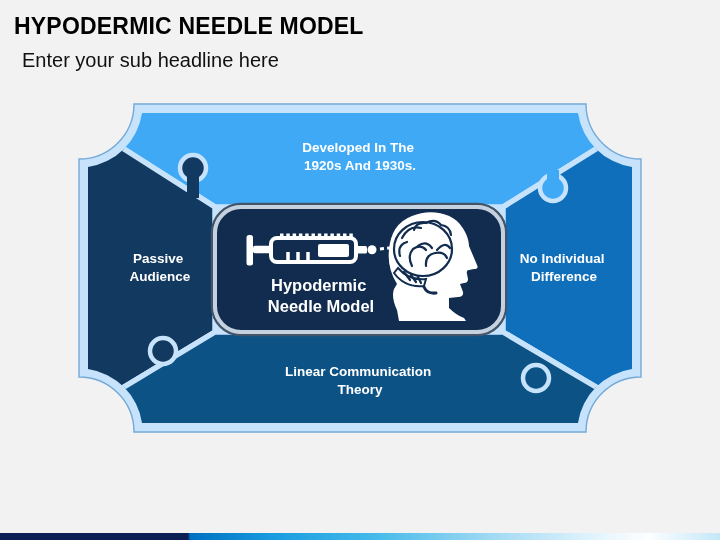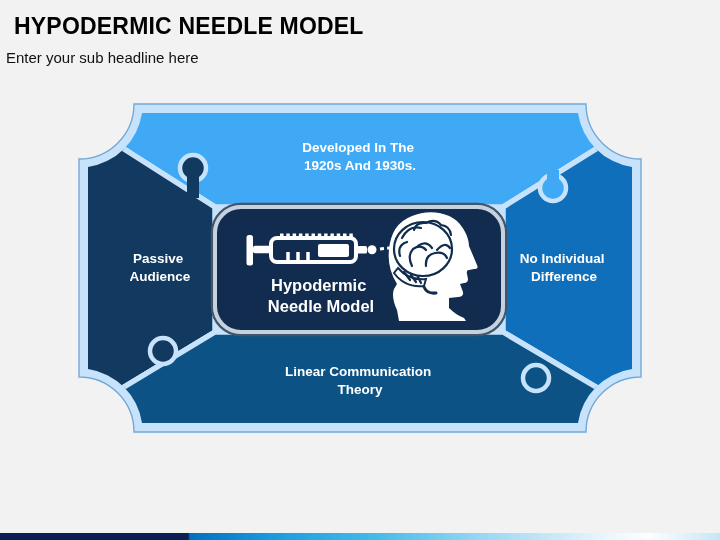--- a/index.html
+++ b/index.html
@@ -6,22 +6,22 @@
   body{
     width:720px;height:540px;position:relative;overflow:hidden;
     background:#F2F2F2;
     font-family:"Liberation Sans", sans-serif;
   }
   .title{
     position:absolute;left:14px;top:13px;
     font-size:23px;font-weight:bold;color:#000;letter-spacing:.2px;
   }
   .subtitle{
-    position:absolute;left:6px;top:49px;
-    font-size:15px;color:#111;
+    position:absolute;left:22px;top:49px;
+    font-size:20px;color:#111;
   }
   .diagram-svg{position:absolute;left:0;top:0;}
   .piece-label{
     font-family:"Liberation Sans", sans-serif;
     font-size:13.5px;font-weight:bold;fill:#fff;
   }
   .center-label{
     font-family:"Liberation Sans", sans-serif;
     font-size:16.5px;font-weight:bold;fill:#fff;
   }

